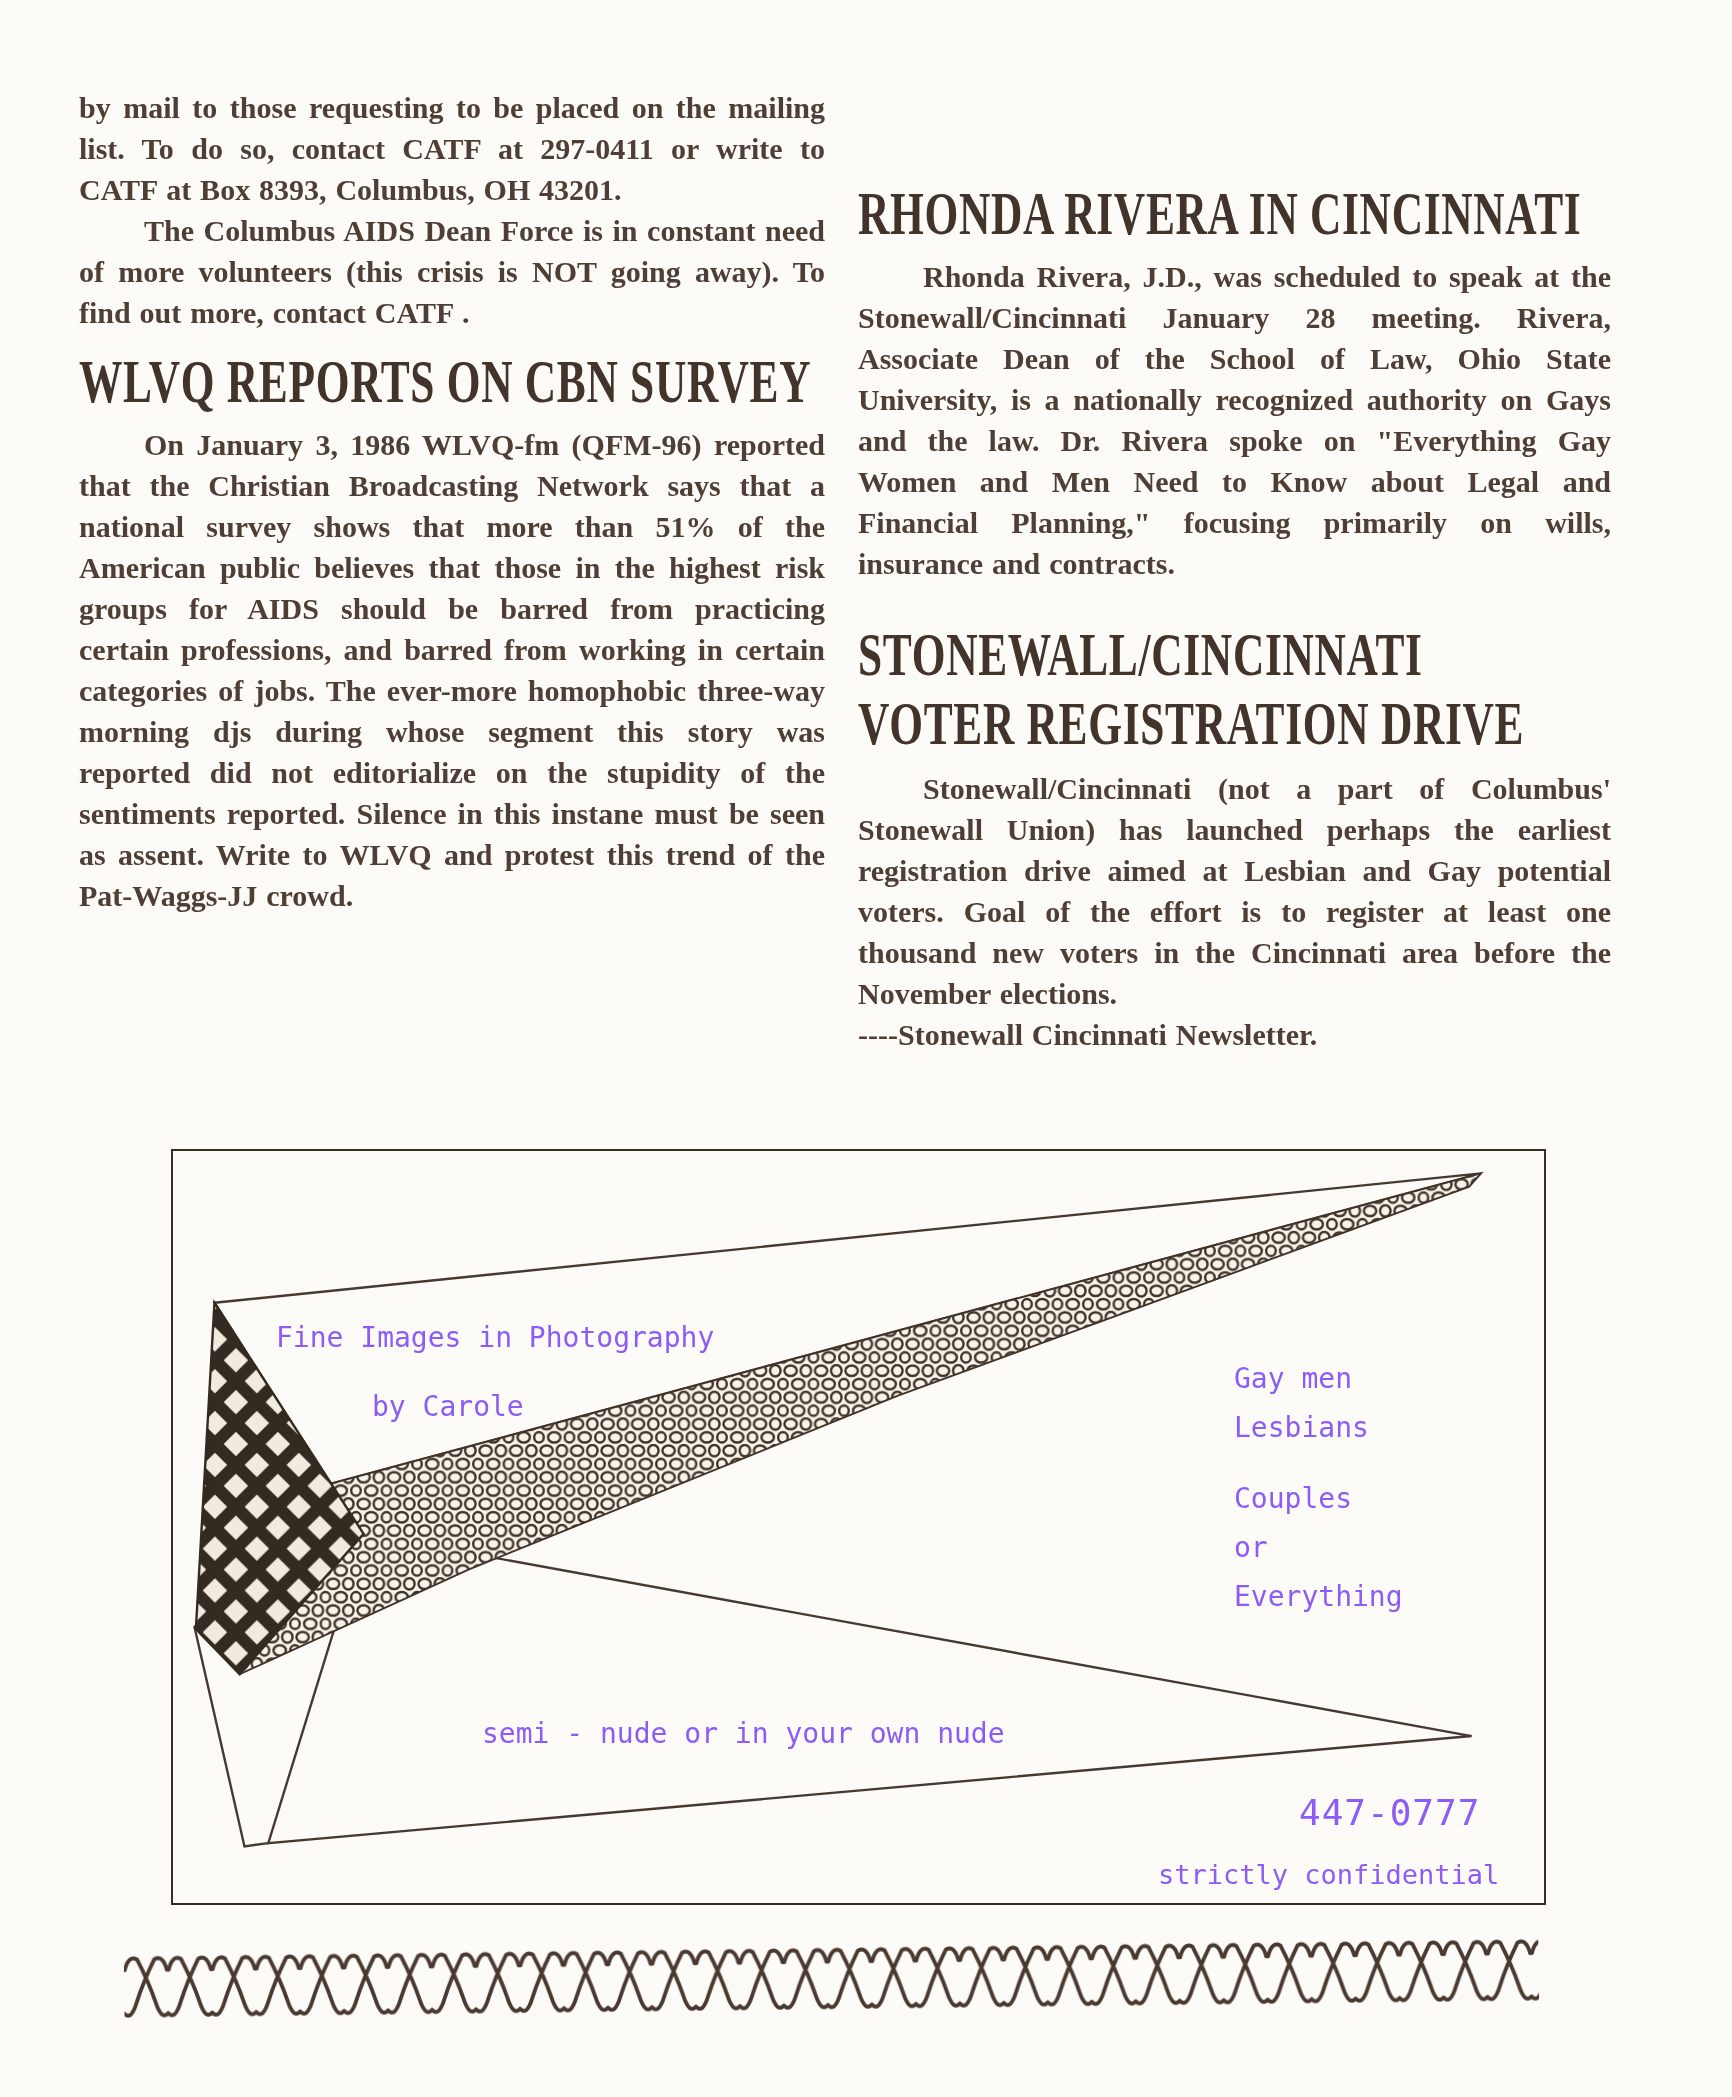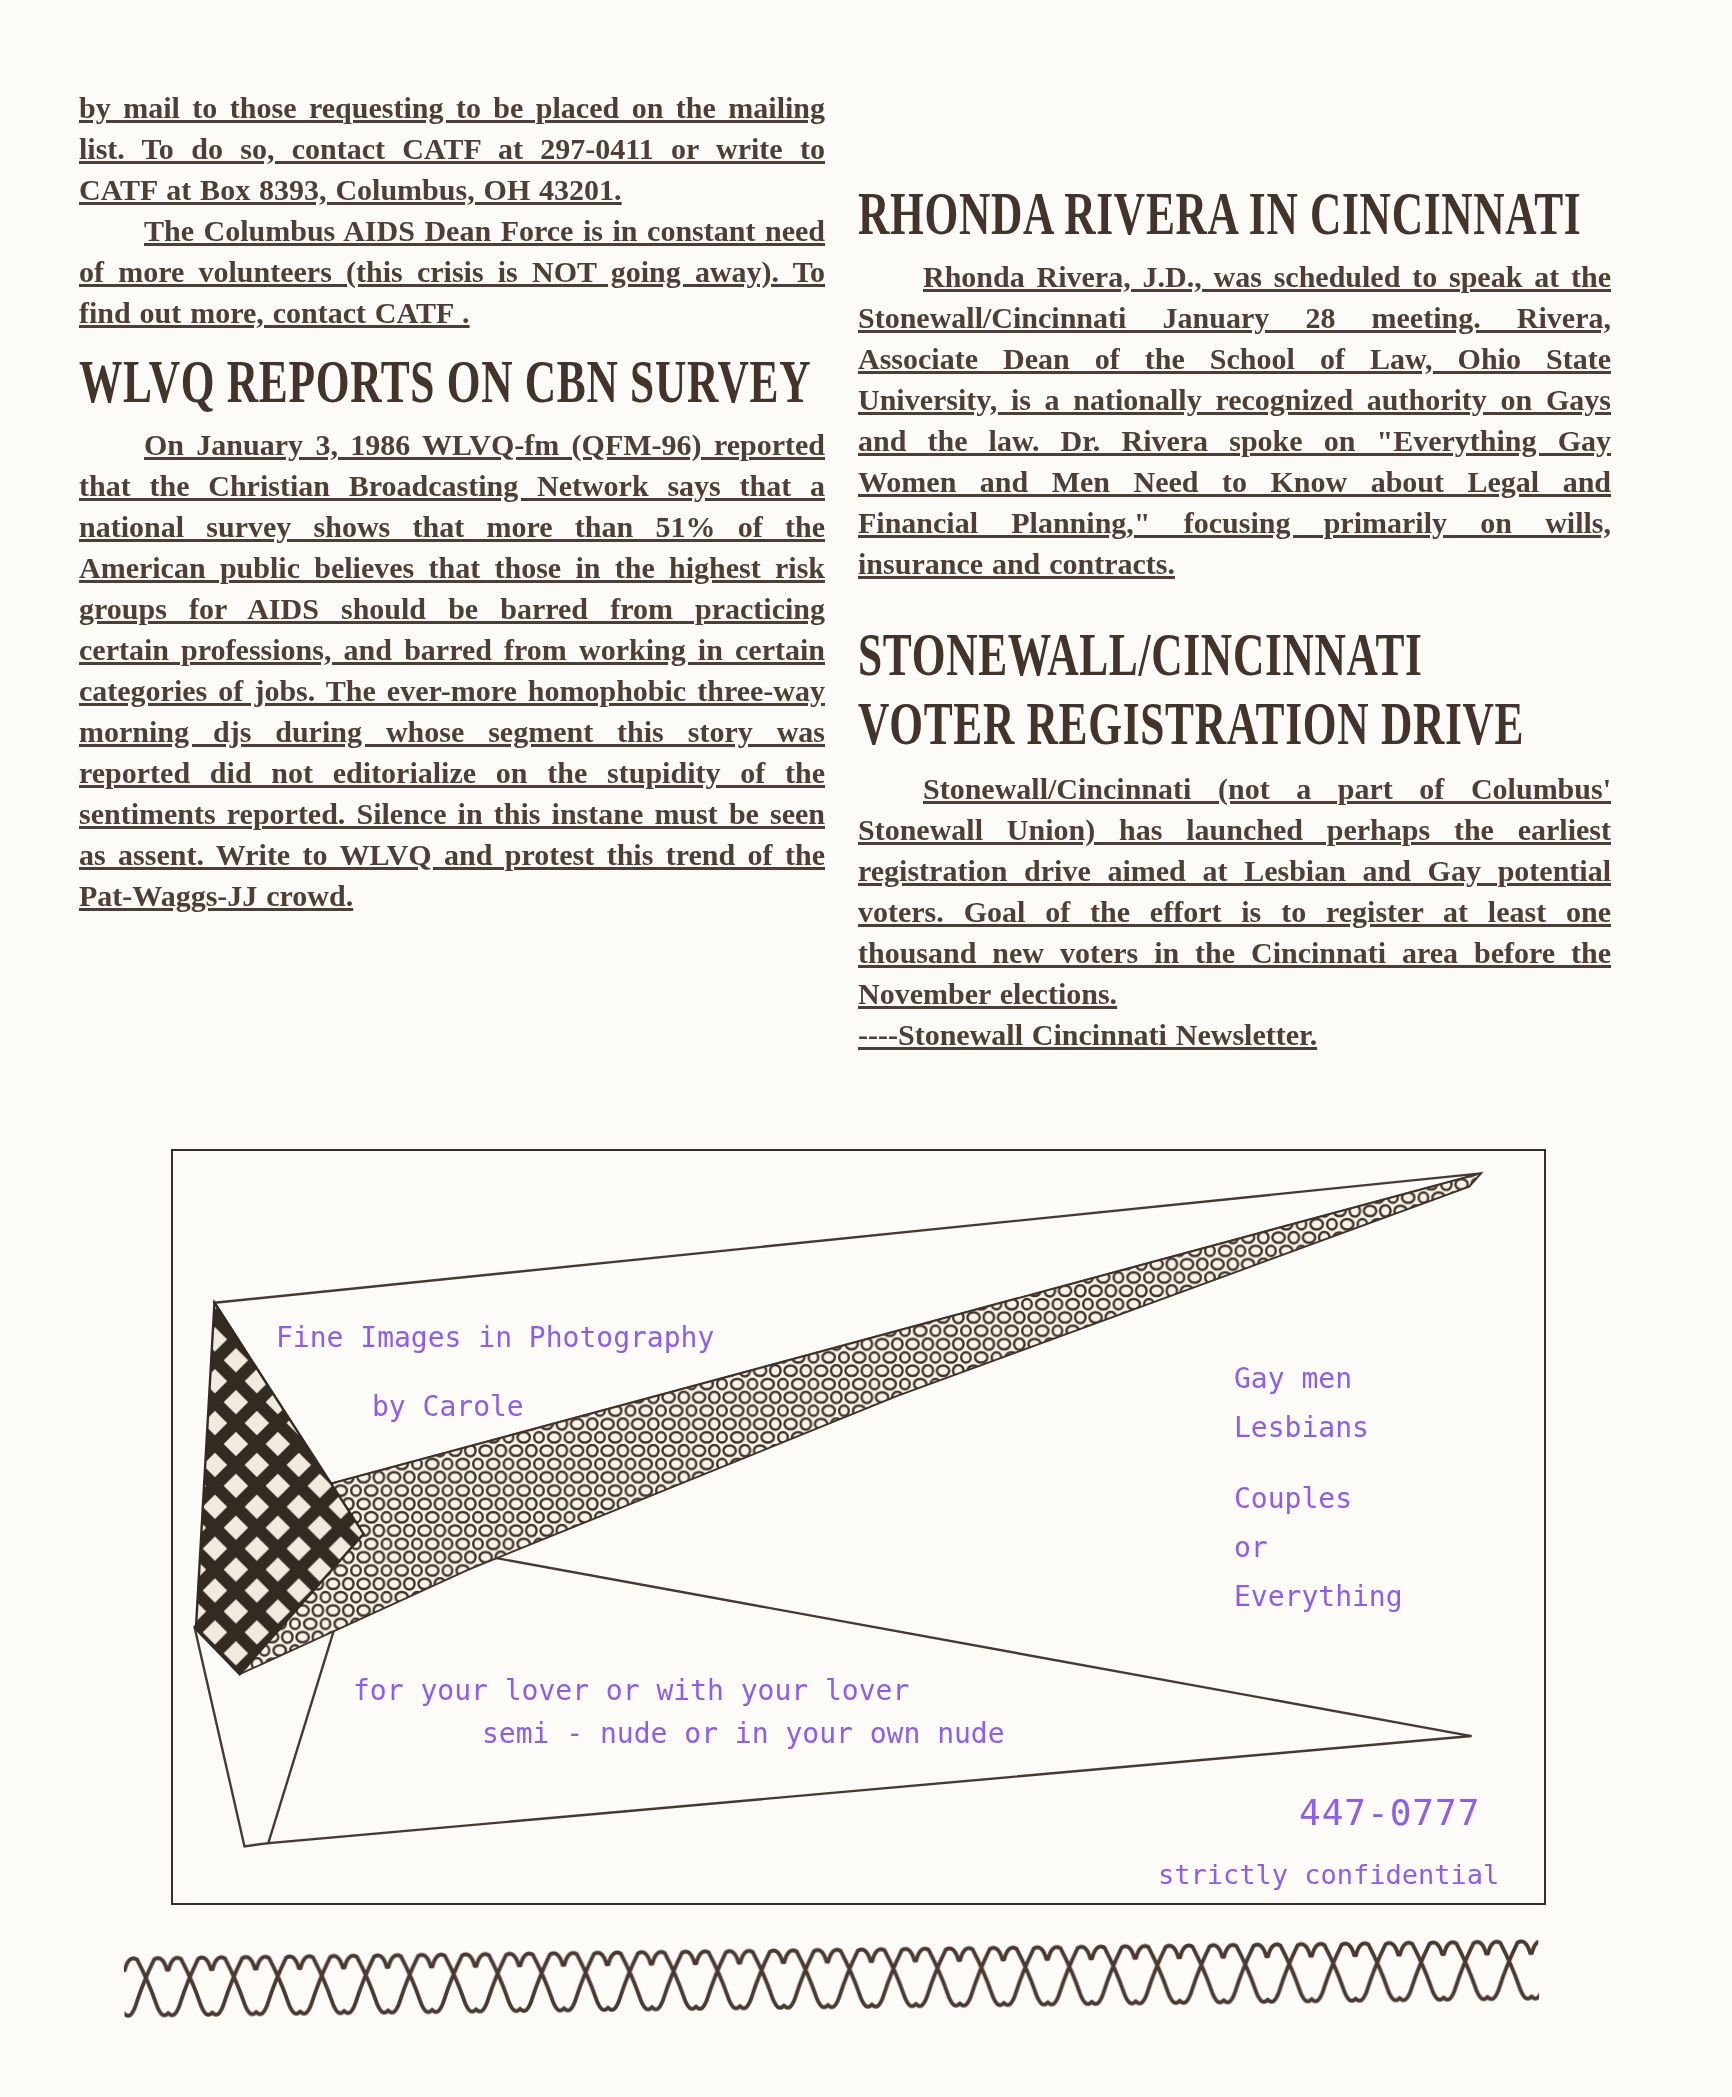--- a/index.html
+++ b/index.html
@@ -19,21 +19,20 @@
   
   .col{position:absolute;}
   .col-left{left:79px;top:87px;width:746px;}
   .col-right{left:858px;top:160px;width:753px;}
   .body{
     margin:0;
     font:700 30px/41px "Liberation Serif", serif;
     color:var(--ink);
     text-align:justify;
     word-spacing:1.4px;
-    text-decoration:underline;
   }
   .indent{text-indent:65px;}
   .headline{
     margin:0;
     font:700 62px/1 "Liberation Serif", serif;
     color:var(--ink-dark);
     letter-spacing:1px;
     white-space:nowrap;
     transform:scaleX(0.70);
     transform-origin:0 0;
@@ -126,21 +125,20 @@
 
     <div class="ad-text ad-title">Fine Images in Photography</div>
     <div class="ad-text ad-byline">by Carole</div>
     <div class="ad-text ad-audience">
       <div>Gay men</div>
       <div>Lesbians</div>
       <div class="aud-gap">Couples</div>
       <div>or</div>
       <div>Everything</div>
     </div>
-    <div class="ad-text ad-line1">for your lover or with your lover</div>
     <div class="ad-text ad-line2">semi - nude or in your own nude</div>
     <div class="ad-text ad-phone">447-0777</div>
     <div class="ad-text ad-confidential">strictly confidential</div>
   </div>
 
   <svg class="braid" viewBox="0 0 2960 150" preserveAspectRatio="none" aria-hidden="true">
     <defs>
       <pattern id="braidp" width="92" height="150" patternUnits="userSpaceOnUse">
         <path d="M2,36 Q10,4 28,14 Q52,62 66,104 Q78,142 92,126" fill="none" stroke="#4a3930" stroke-width="8" stroke-linecap="round"></path>
         <path d="M90,36 Q82,4 64,14 Q40,62 26,104 Q14,142 0,126" fill="none" stroke="#4a3930" stroke-width="8" stroke-linecap="round"></path>

